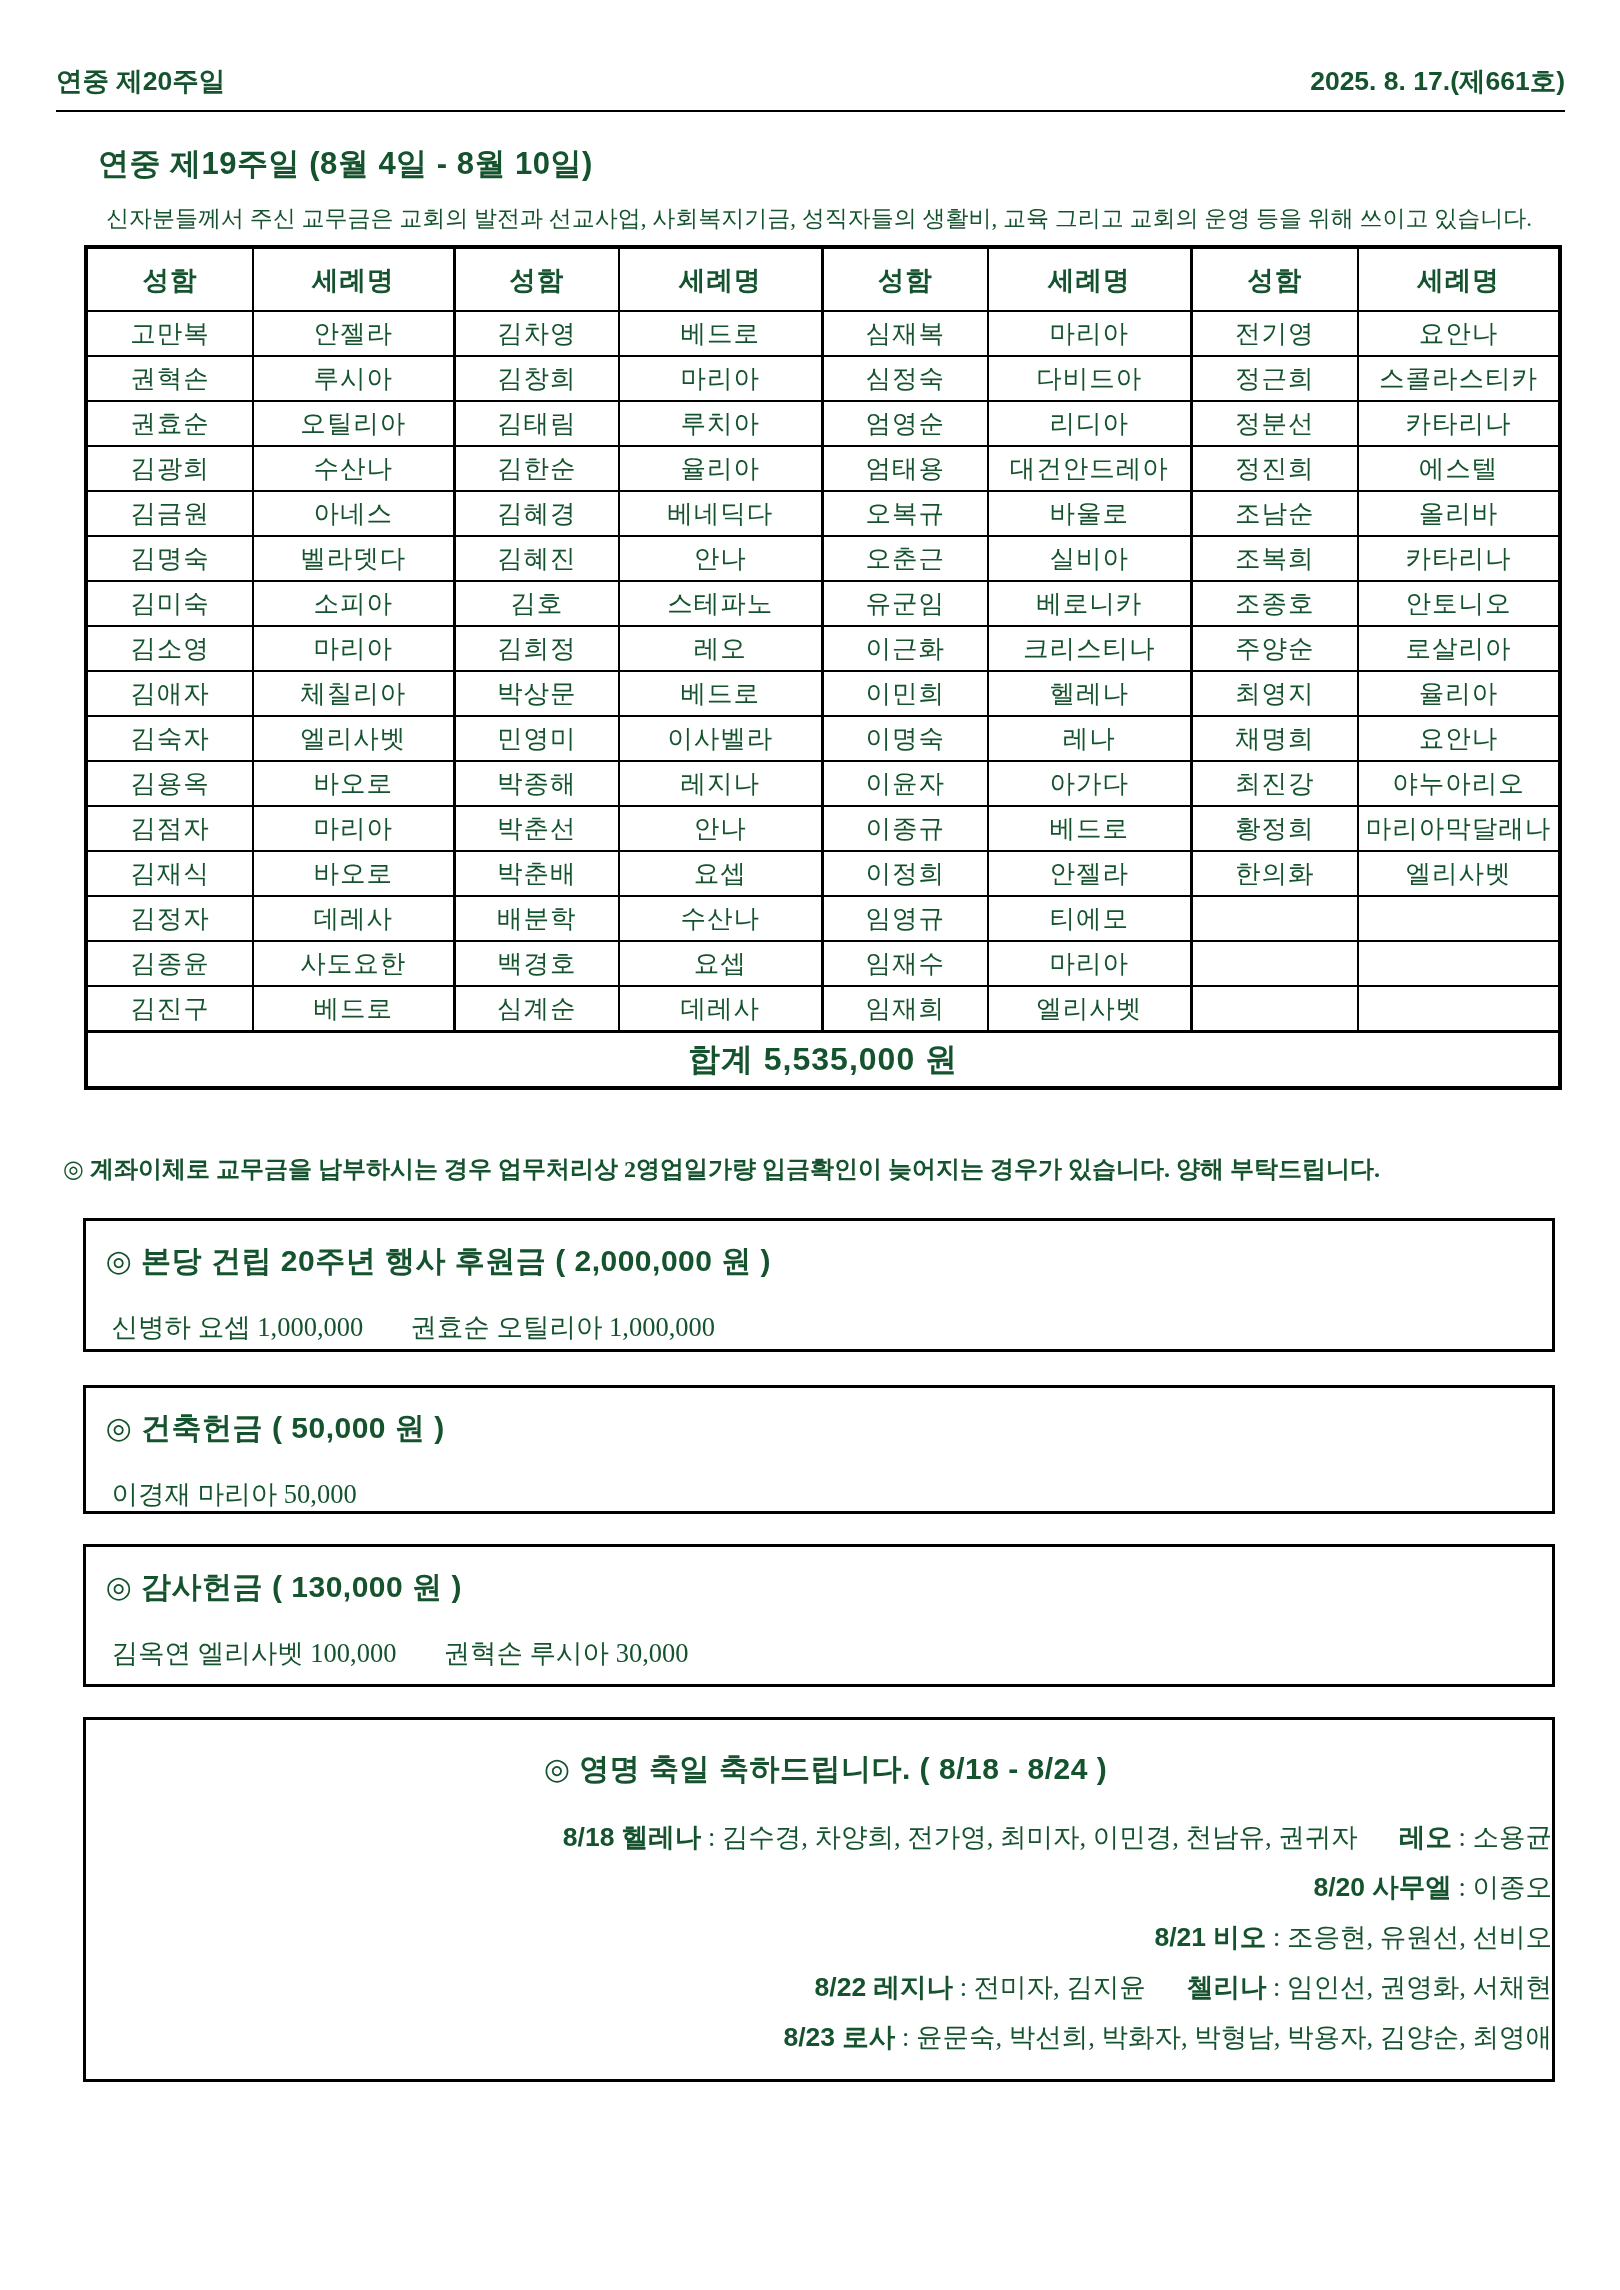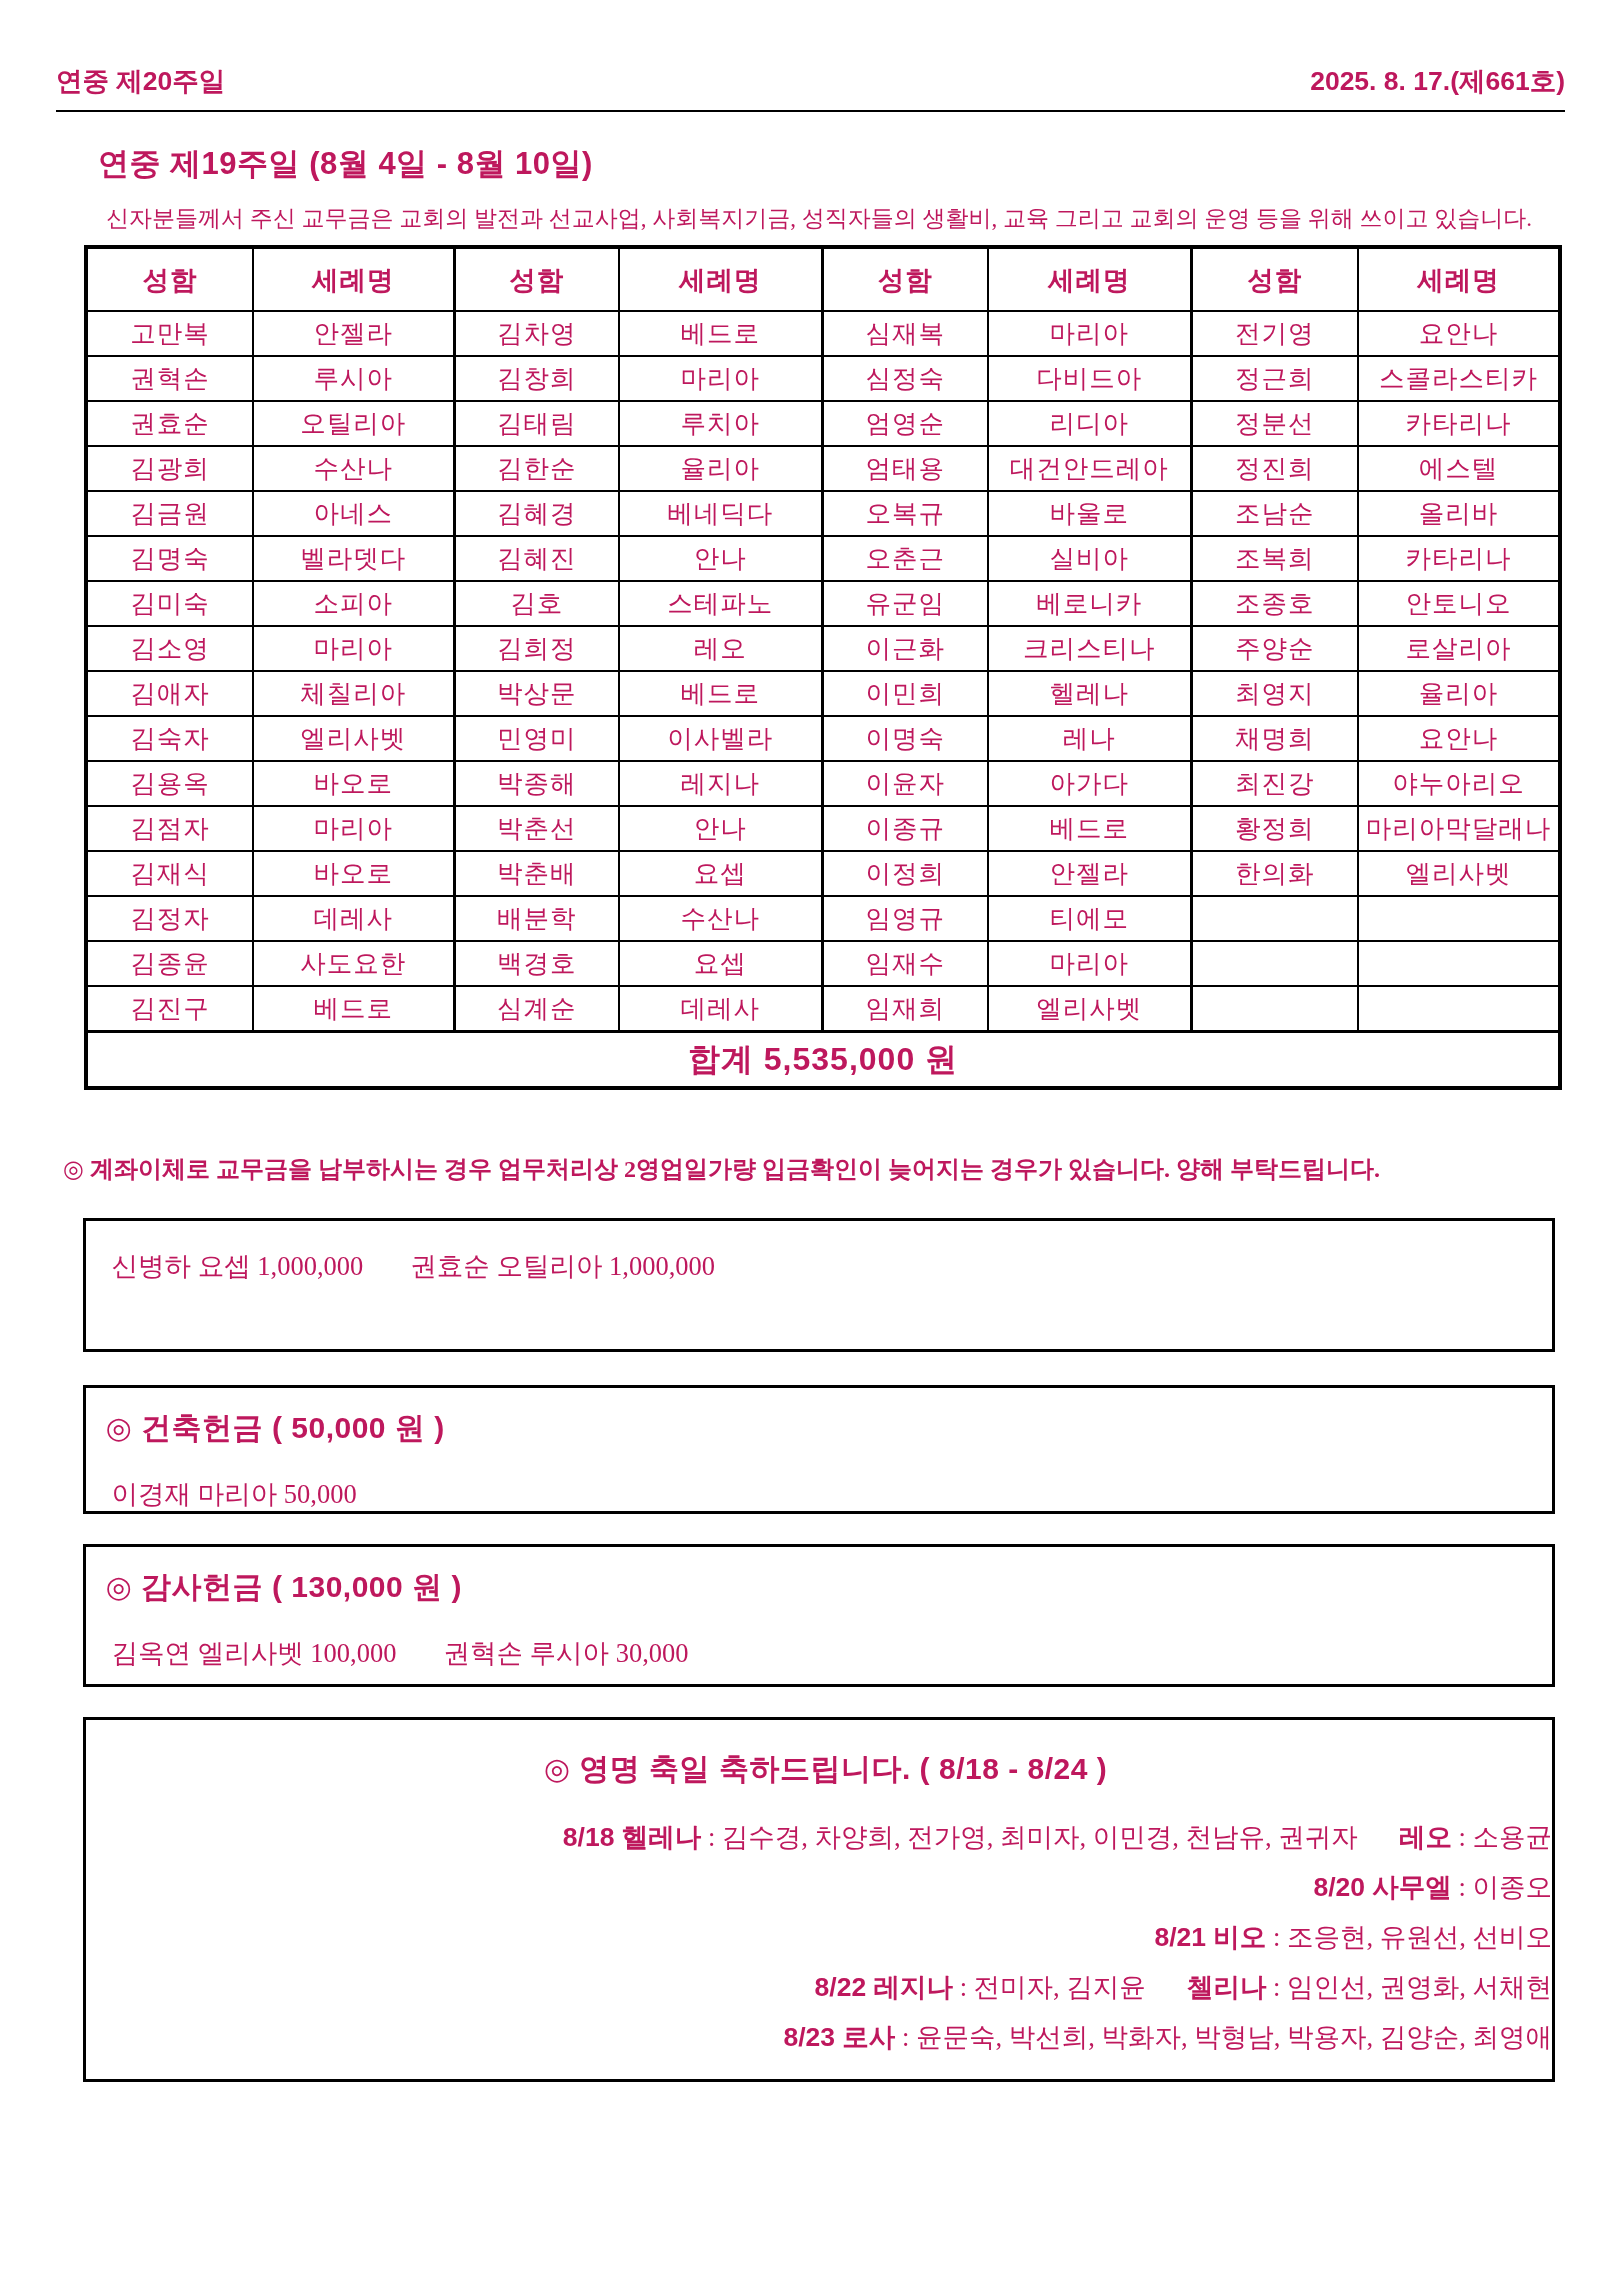--- a/index.html
+++ b/index.html
@@ -1,20 +1,20 @@
 <!DOCTYPE html>
 <html><head>
 <meta charset="utf-8">
 <style>
   html,body{margin:0;padding:0;background:#888;}
   .page{
     position:relative;
     width:1620px;height:2291px;
     background:#ffffff;
-    color:#be185d;
+    color:#14532d;
     overflow:hidden;
     margin:0 auto;
   }
   .display{font-family:"Liberation Sans","DejaVu Sans",sans-serif;font-weight:bold;}
   .serif{font-family:"Liberation Serif","DejaVu Serif",serif;}
 
   
   .page-header{
     position:absolute;left:56px;top:63px;width:1509px;
     display:flex;justify-content:space-between;align-items:flex-end;
@@ -298,20 +298,21 @@
     <tfoot>
       <tr class="total-row">
         <td colspan="8">합계 5,535,000 원</td>
       </tr>
     </tfoot>
   </table>
 
   <div class="note serif">◎ 계좌이체로 교무금을 납부하시는 경우 업무처리상 2영업일가량 입금확인이 늦어지는 경우가 있습니다. 양해 부탁드립니다.</div>
 
   <div class="box box1">
+    <div class="box-title display">◎ 본당 건립 20주년 행사 후원금 ( 2,000,000 원 )</div>
     <div class="box-entries serif"><span class="entry">신병하 요셉 1,000,000</span><span class="entry">권효순 오틸리아 1,000,000</span></div>
   </div>
 
   <div class="box box2">
     <div class="box-title display">◎ 건축헌금 ( 50,000 원 )</div>
     <div class="box-entries serif"><span class="entry">이경재 마리아 50,000</span></div>
   </div>
 
   <div class="box box3">
     <div class="box-title display">◎ 감사헌금 ( 130,000 원 )</div>

